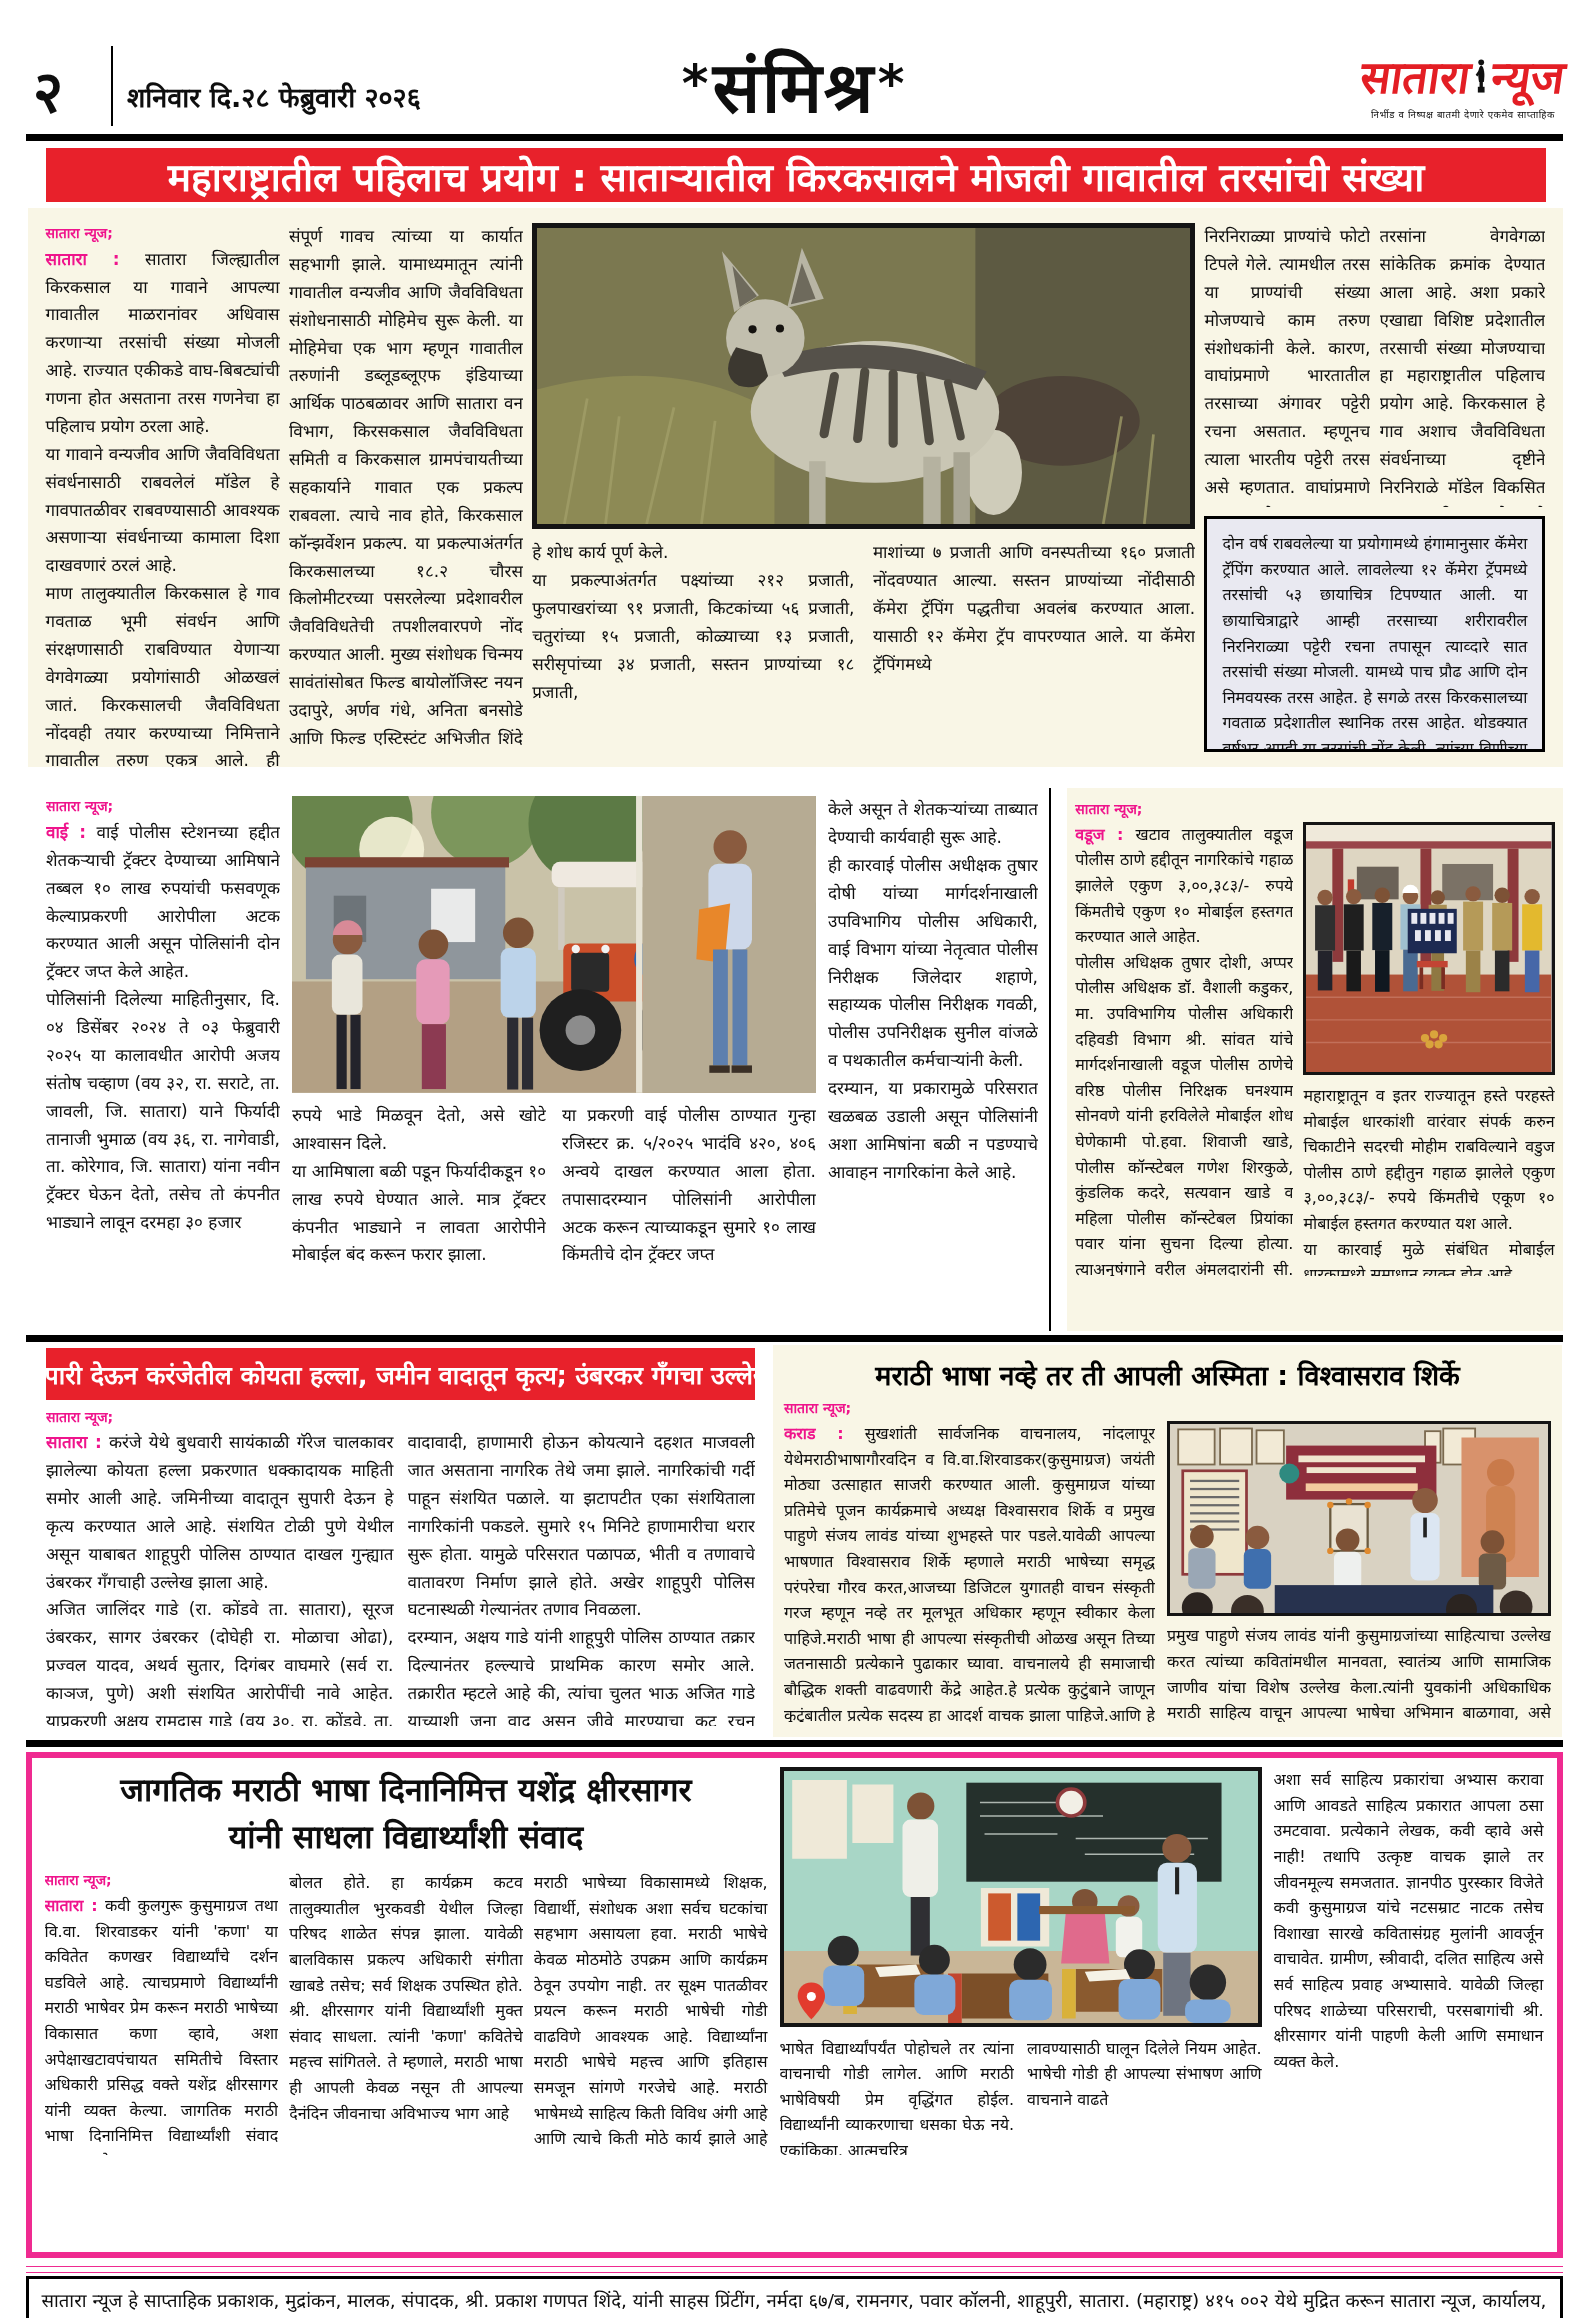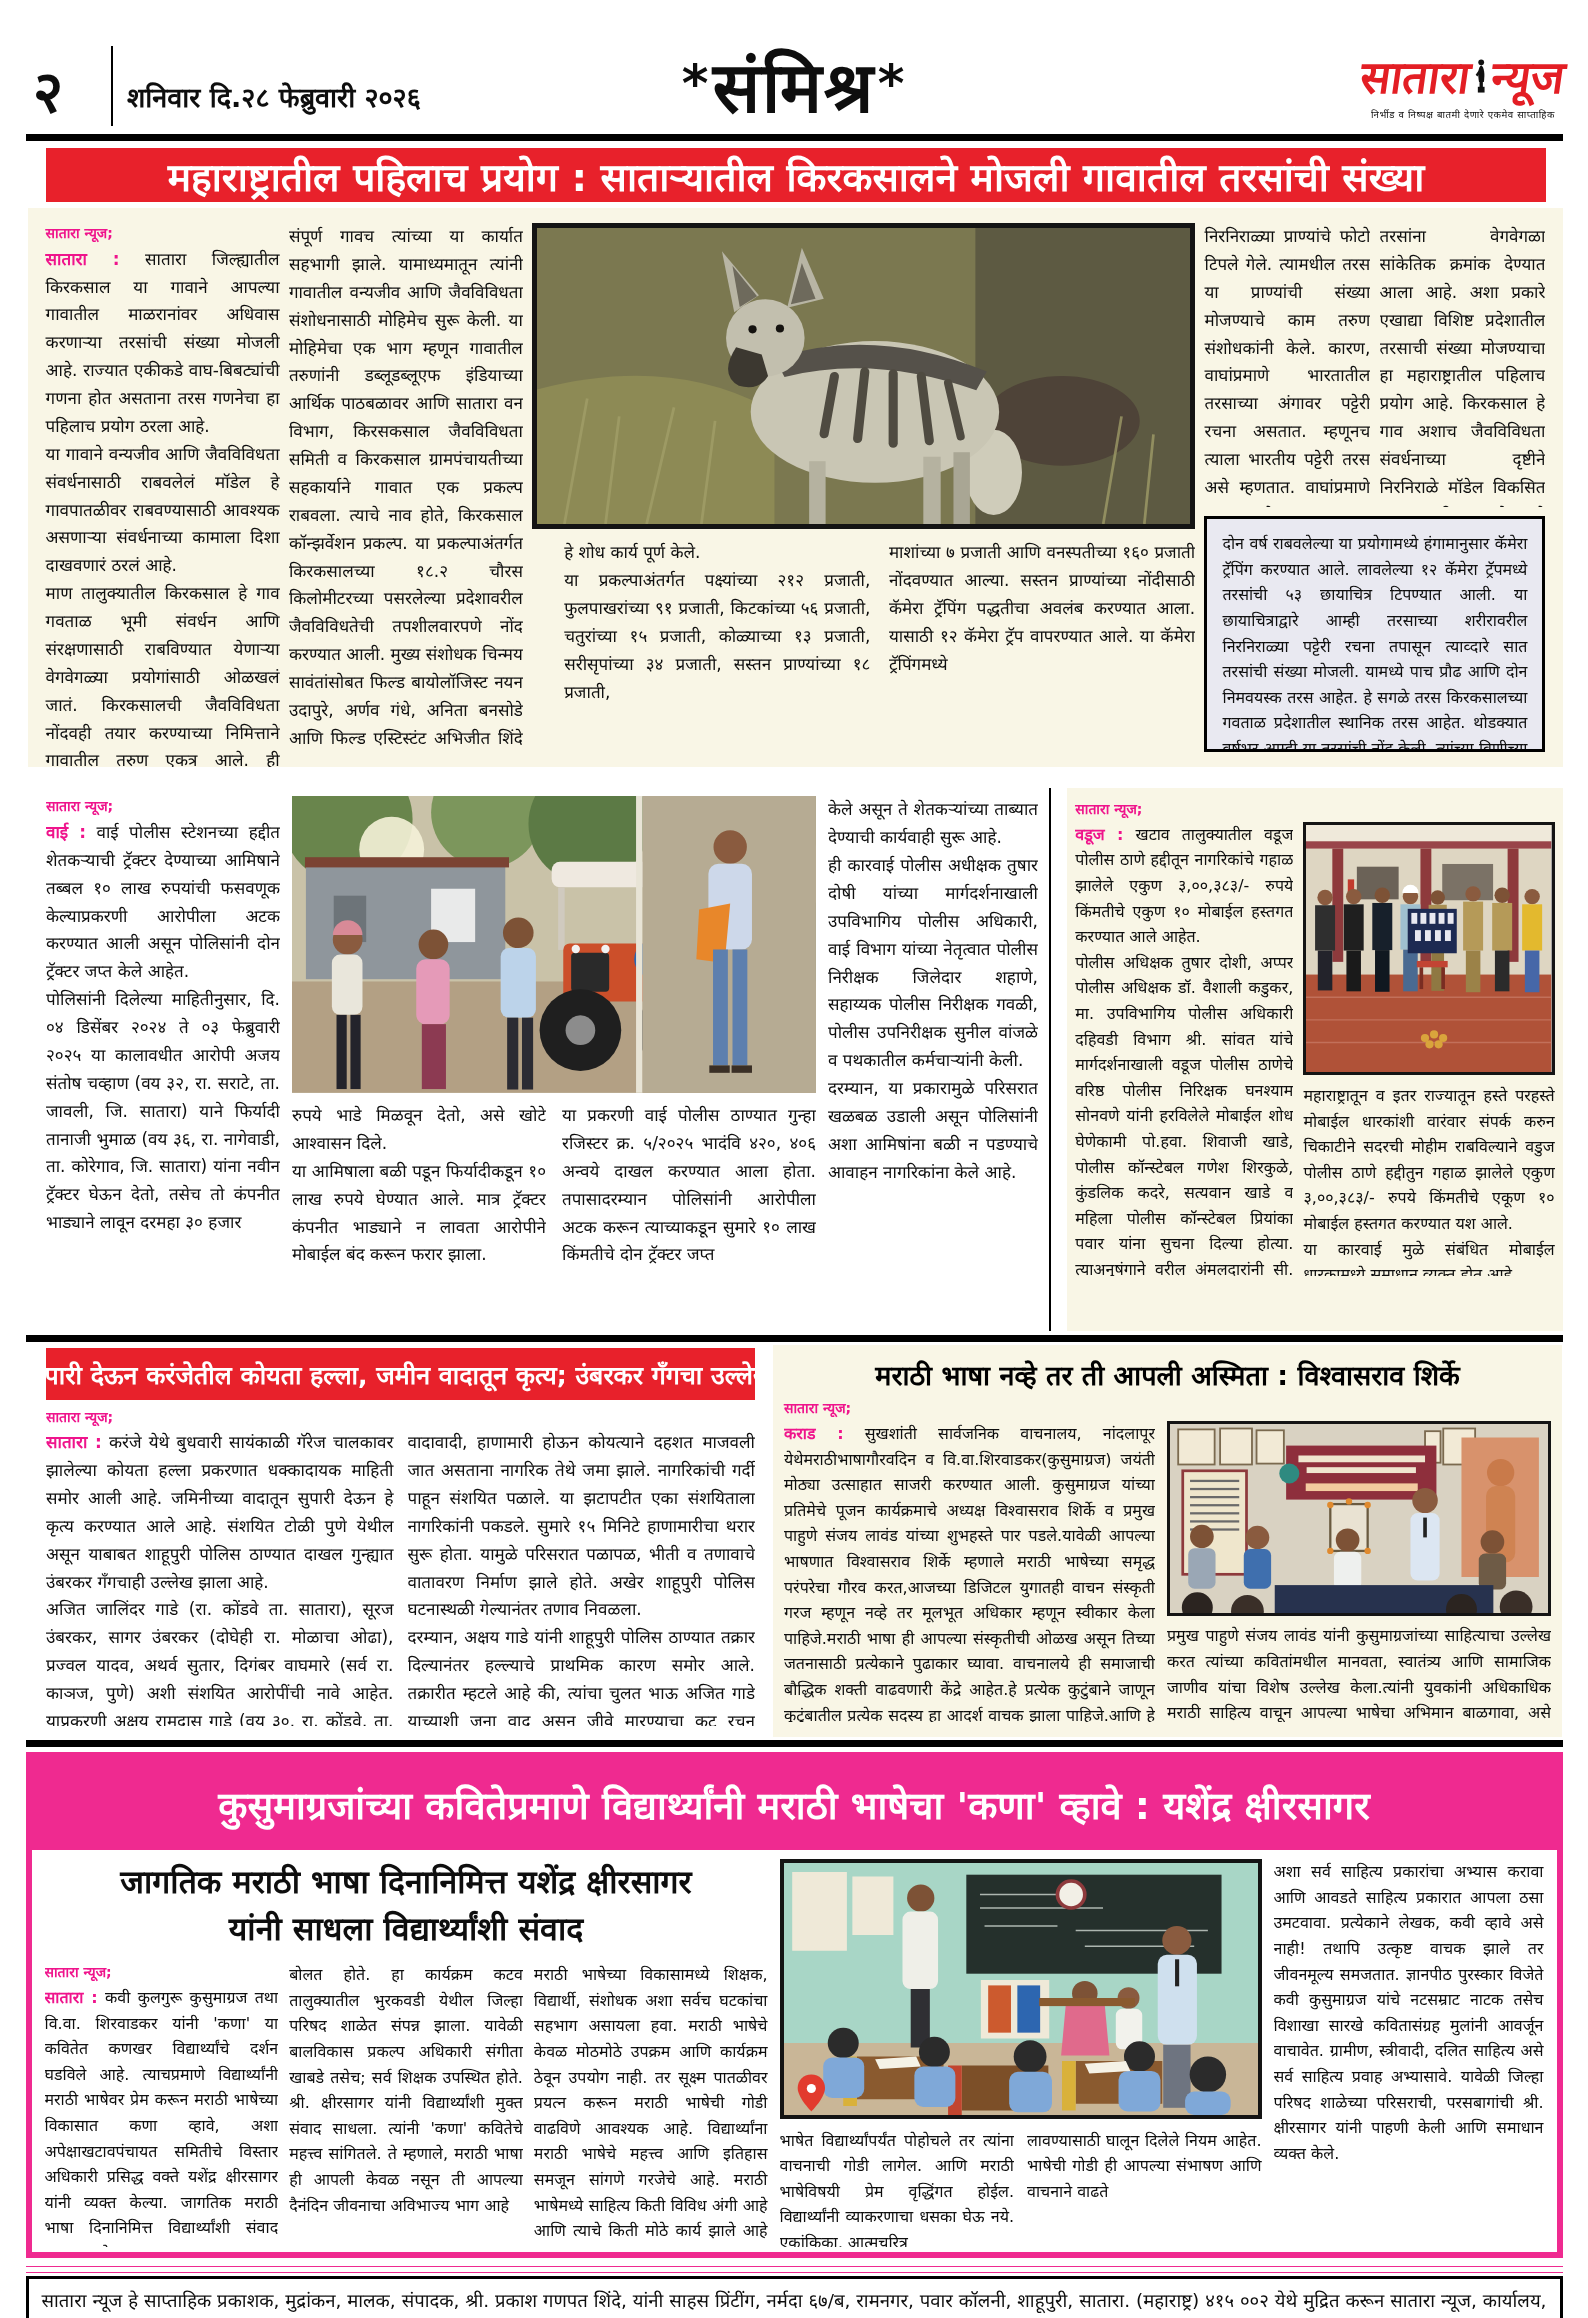--- a/index.html
+++ b/index.html
@@ -117,21 +117,21 @@
             <circle cx="500" cy="245" r="86" fill="#c2bfae"></circle>
             <path d="M432 188 L405 52 L486 150 Z" fill="#b8b5a4"></path>
             <path d="M444 176 L428 84 L482 152 Z" fill="#6e6a5c"></path>
             <path d="M548 178 L580 44 L628 158 Z" fill="#b8b5a4"></path>
             <path d="M556 170 L580 78 L610 158 Z" fill="#6e6a5c"></path>
             <path d="M436 266 Q 398 326 442 352 Q 486 364 506 330 L 492 282 Z" fill="#3c3830"></path>
             <circle cx="472" cy="226" r="9" fill="#151310"></circle>
             <circle cx="532" cy="224" r="9" fill="#151310"></circle>
           </svg>
         </div>
-        <div class="row" style="gap:18.5px;margin-left:32px;">
+        <div class="row" style="gap:18.5px;">
           <p class="bt clip" style="flex:1;">हे शोध कार्य पूर्ण केले.
 या प्रकल्पाअंतर्गत पक्ष्यांच्या २१२ प्रजाती, फुलपाखरांच्या ९१ प्रजाती, किटकांच्या ५६ प्रजाती, चतुरांच्या १५ प्रजाती, कोळ्याच्या १३ प्रजाती, सरीसृपांच्या ३४ प्रजाती, सस्तन प्राण्यांच्या १८ प्रजाती,</p>
           <p class="bt clip" style="flex:1;">माशांच्या ७ प्रजाती आणि वनस्पतीच्या १६० प्रजाती नोंदवण्यात आल्या. सस्तन प्राण्यांच्या नोंदीसाठी कॅमेरा ट्रॅपिंग पद्धतीचा अवलंब करण्यात आला. यासाठी १२ कॅमेरा ट्रॅप वापरण्यात आले. या कॅमेरा ट्रॅपिंगमध्ये</p>
         </div>
       </div>
       <div class="colflex" style="flex:1;gap:9.3px;">
         <div class="row clip" style="gap:9.3px;height:284px;">
           <p class="bt clip" style="flex:1;">निरनिराळ्या प्राण्यांचे फोटो टिपले गेले. त्यामधील तरस या प्राण्यांची संख्या मोजण्याचे काम तरुण संशोधकांनी केले. कारण, वाघांप्रमाणे भारतातील तरसाच्या अंगावर पट्टेरी रचना असतात. म्हणूनच त्याला भारतीय पट्टेरी तरस असे म्हणतात. वाघांप्रमाणे या प्रत्येक तरसाच्या अंगावरील पट्टेरी रचना वेगवेगळी असते आणि या विशिष्ट पट्टेरी रचनेवरूनच त्यांची स्वतंत्र ओळख पटवता येते. स्वतंत्र ओळख पटवलेल्या सात</p>
           <p class="bt clip" style="flex:1;">तरसांना वेगवेगळा सांकेतिक क्रमांक देण्यात आला आहे. अशा प्रकारे एखाद्या विशिष्ट प्रदेशातील तरसाची संख्या मोजण्याचा हा महाराष्ट्रातील पहिलाच प्रयोग आहे. किरकसाल हे गाव अशाच जैवविविधता संवर्धनाच्या दृष्टीने निरनिराळे मॉडेल विकसित करण्यासाठी ओळखले जाते. त्यामुळे अशा मॉडेलला राज्यस्तरावर अवलंबण्याची गरज आहे.</p>
         </div>
@@ -370,23 +370,20 @@
           </svg>
         </div>
         <p class="bt-sm clip" style="flex:1;">प्रमुख पाहुणे संजय लावंड यांनी कुसुमाग्रजांच्या साहित्याचा उल्लेख करत त्यांच्या कवितांमधील मानवता, स्वातंत्र्य आणि सामाजिक जाणीव यांचा विशेष उल्लेख केला.त्यांनी युवकांनी अधिकाधिक मराठी साहित्य वाचून आपल्या भाषेचा अभिमान बाळगावा, असे आवाहन केले.
 यावेळी अनिल शिर्के सर, अनन्या दोडमणी,राजाराम पाटील, प्रकाश शिर्के, मेजर सुनिल सावंत यांनी मनोगत व्यक्त केले.</p>
       </div>
     </div>
   </div>
 
   <div class="abs hrule" style="left:25.5px;top:1740px;width:1537px;height:6.5px;"></div>
   <div class="abs clip" style="left:25.5px;top:1752px;width:1537px;height:506px;border:6.5px solid #ef2a90;background:#fff;">
-    <div class="banner-pink" style="height:92px;font-size:38px;">
-      <span>कुसुमाग्रजांच्या कवितेप्रमाणे विद्यार्थ्यांनी मराठी भाषेचा 'कणा' व्हावे : यशेंद्र क्षीरसागर</span>
-    </div>
     <div class="row" style="gap:12px;padding:9.3px 13px;height:406px;">
       <div class="colflex" style="flex:0 0 723px;">
         <p class="subhead">जागतिक मराठी भाषा दिनानिमित्त यशेंद्र क्षीरसागर
 यांनी साधला विद्यार्थ्यांशी संवाद</p>
         <div class="row" style="gap:11px;margin-top:10.2px;flex:1;overflow:hidden;">
           <div style="flex:1;">
             <p class="kick">सातारा न्यूज;</p>
             <p class="bt-sm clip"><span class="dl">सातारा :</span> <span>कवी कुलगुरू कुसुमाग्रज तथा वि.वा. शिरवाडकर यांनी 'कणा' या कवितेत कणखर विद्यार्थ्यांचे दर्शन घडविले आहे. त्याचप्रमाणे विद्यार्थ्यांनी मराठी भाषेवर प्रेम करून मराठी भाषेच्या विकासात कणा व्हावे, अशा अपेक्षाखटावपंचायत समितीचे विस्तार अधिकारी प्रसिद्ध वक्ते यशेंद्र क्षीरसागर यांनी व्यक्त केल्या. जागतिक मराठी भाषा दिनानिमित्त विद्यार्थ्यांशी संवाद साधताना ते</span></p>
           </div>
           <p class="bt-sm clip" style="flex:1;">बोलत होते. हा कार्यक्रम कटव तालुक्यातील भुरकवडी येथील जिल्हा परिषद शाळेत संपन्न झाला. यावेळी बालविकास प्रकल्प अधिकारी संगीता खाबडे तसेच; सर्व शिक्षक उपस्थित होते. श्री. क्षीरसागर यांनी विद्यार्थ्यांशी मुक्त संवाद साधला. त्यांनी 'कणा' कवितेचे महत्त्व सांगितले. ते म्हणाले, मराठी भाषा ही आपली केवळ नसून ती आपल्या दैनंदिन जीवनाचा अविभाज्य भाग आहे</p>

